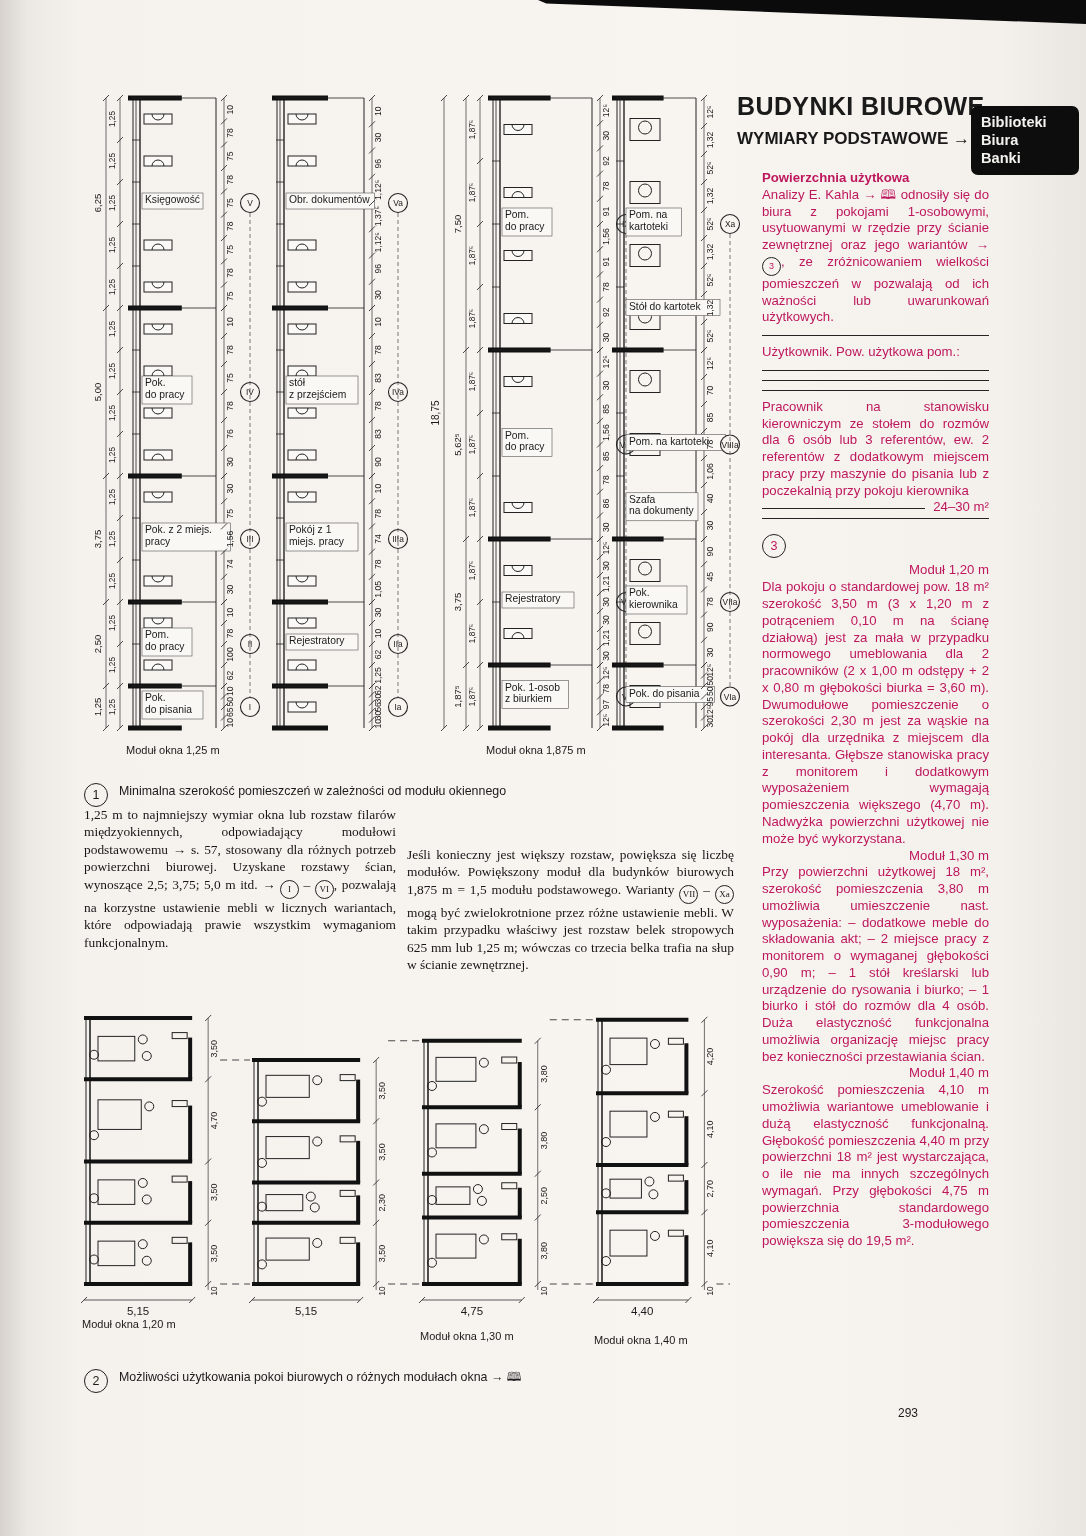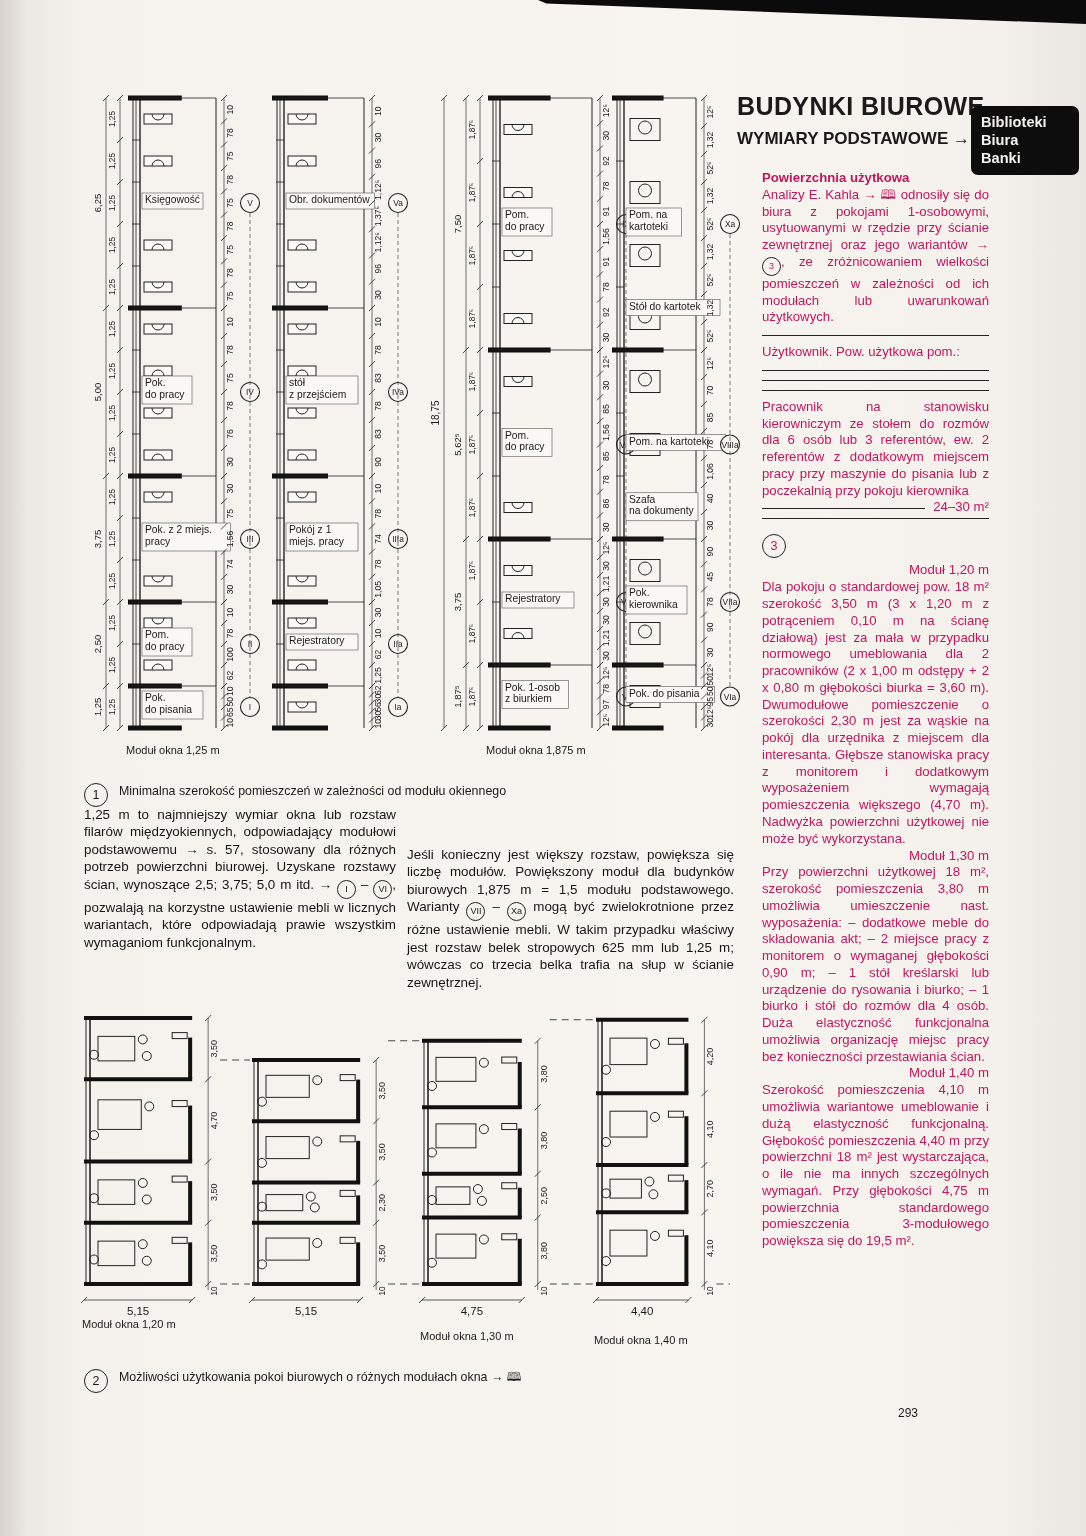--- a/index.html
+++ b/index.html
@@ -27,21 +27,21 @@
   .circle-num{flex:0 0 auto;width:22px;height:22px;border:1.5px solid #222;border-radius:50%;
     display:flex;align-items:center;justify-content:center;font-size:12.5px;background:transparent;}
   .inline-circ{display:inline-flex;width:17px;height:17px;border:1.1px solid #222;border-radius:50%;
     align-items:center;justify-content:center;font-size:9px;vertical-align:-3px;line-height:1;text-align:center;}
   
   #fig1-svg{position:absolute;left:76px;top:86px;}
   #fig2-svg{position:absolute;left:80px;top:1008px;}
   .fig1-cap{position:absolute;left:84px;top:768px;width:630px;}
   .fig2-cap{position:absolute;left:84px;top:1354px;width:630px;}
   .body-col{position:absolute;top:806px;font-size:13.4px;line-height:1.3;text-align:justify;color:#161616;}
-  .body-col p{margin:0;}
+  .body-col p{margin:0;font-family:Liberation Serif, serif;}
   #body-col-1{left:84px;width:312px;}
   #body-col-2{left:407px;width:327px;margin-top:40px;}
   .page-num{position:absolute;left:898px;top:1406px;font-size:12px;color:#1c1c1c;}
   svg text{font-family:"Liberation Sans","DejaVu Sans",sans-serif;fill:#1a1a1a;}
 </style>
 </head>
 <body>
 
 <div class="page"></div>
 <div class="scan-top"></div>
@@ -874,21 +874,21 @@
   </svg>
 
 <div class="fig-ref-row fig2-cap">
   <span class="circle-num">2</span>
   <span>Możliwości użytkowania pokoi biurowych o różnych modułach okna → 🕮</span>
 </div>
 
 <div class="right-col">
   <p class="rc-heading">Powierzchnia użytkowa</p>
   <p><span>Analizy E. Kahla → 🕮 odnosiły się do biura z pokojami 1-osobowymi, usytuowanymi w rzędzie przy ścianie zewnętrznej oraz jego wariantów →</span>
-    <span class="inline-circ">3</span><span>, ze zróżnicowaniem wielkości pomieszczeń w zależności od ich modułach lub uwarunkowań użytkowych.</span></p>
+    <span class="inline-circ">3</span><span>, ze zróżnicowaniem wielkości pomieszczeń w pozwalają od ich ważności lub uwarunkowań użytkowych.</span></p>
   <hr class="rc-div">
     <p>Użytkownik. Pow. użytkowa pom.:</p>
   <hr class="rc-div">
   <hr class="rc-div">
   <hr class="rc-div">
   <p class="entry"><span>Pracownik na stanowisku kierowniczym ze stołem do rozmów dla 6 osób lub 3 referentów, ew. 2 referentów z dodatkowym miejscem pracy przy maszynie do pisania lub z poczekalnią przy pokoju kierownika</span><span class="entry-value">24–30 m²</span></p>
   <hr class="rc-div">
   <hr class="rc-div">
   <div class="fig-ref-row">
     <span class="circle-num">3</span>

